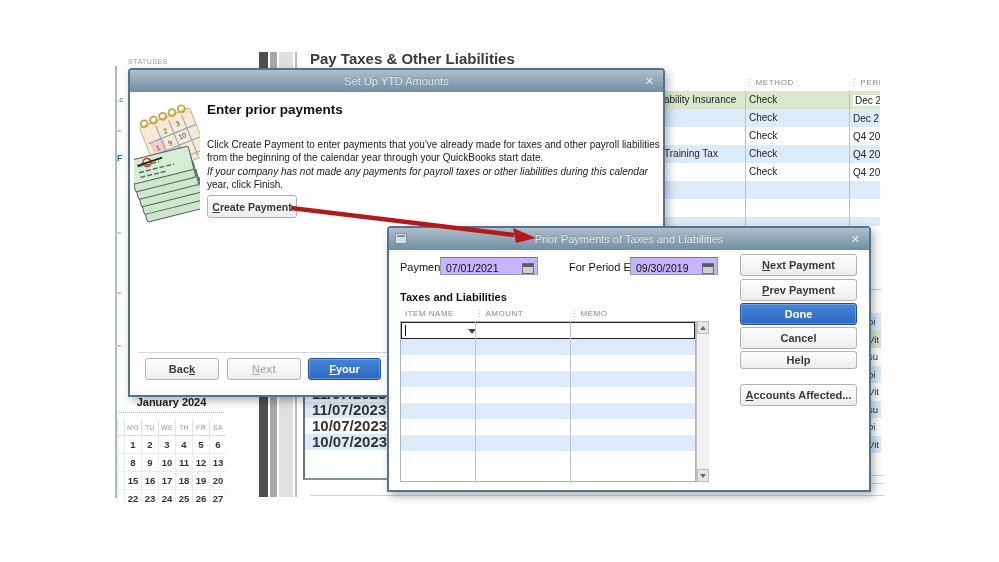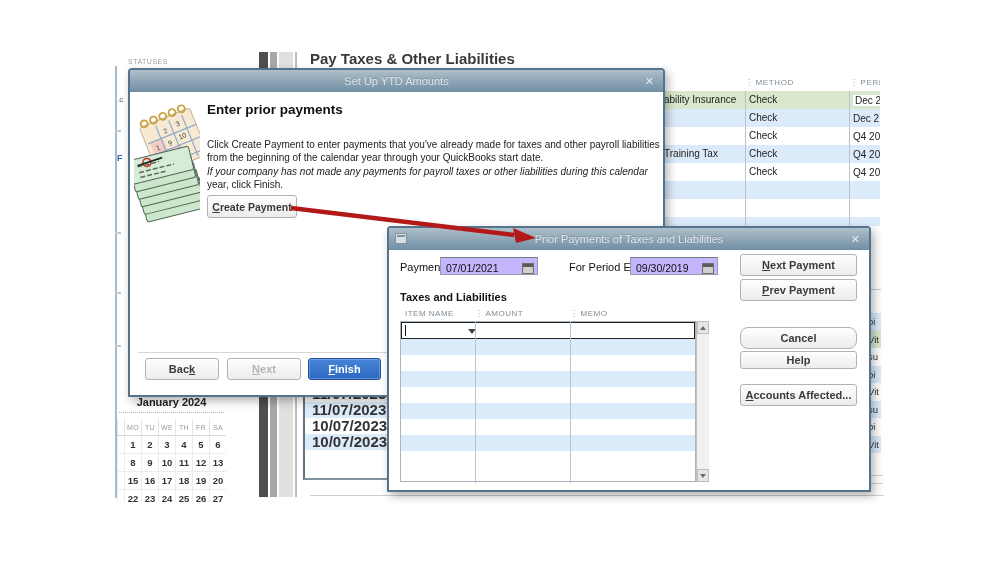--- a/index.html
+++ b/index.html
@@ -286,21 +286,21 @@
           <span></span>
       </div>
       <div class="abs btn btn-dis" style="left:97px;top:266px;width:74px;height:22px;">
         <span></span>
           <span class="u">N</span>
           <span>ext</span>
       </div>
       <div class="abs btn btn-blue" style="left:178px;top:266px;width:73px;height:22px;">
         <span></span>
           <span class="u">F</span>
-          <span>inish</span>
+          <span>your</span>
       </div>
     </div>
   </div>
 
   <div class="dlg" style="left:387px;top:226px;width:480px;height:262px;z-index:20;">
     <div class="titlebar">
       <span class="winicon">
           <i></i>
         </span>
       <span class="title-text">Prior Payments of Taxes and Liabilities</span>
@@ -353,21 +353,24 @@
       <div class="abs btn" style="left:351px;top:4px;width:117px;height:22px;">
         <span></span>
           <span class="u">N</span>
           <span>ext Payment</span>
       </div>
       <div class="abs btn" style="left:351px;top:29px;width:117px;height:22px;">
         <span></span>
           <span class="u">P</span>
           <span>rev Payment</span>
       </div>
-      <div class="abs btn" style="left:351px;top:77px;width:117px;height:22px;border-radius:8px;">
+      <div class="abs btn btn-blue" style="left:351px;top:53px;width:117px;height:22px;">
+        <span>Done</span>
+      </div>
+      <div class="abs btn" style="left:351px;top:77px;width:117px;height:22px;">
         <span>Cancel</span>
       </div>
       <div class="abs btn" style="left:351px;top:101px;width:117px;height:18px;">
         <span>Help</span>
       </div>
       <div class="abs btn" style="left:351px;top:134px;width:117px;height:22px;">
         <span></span>
           <span class="u">A</span>
           <span>ccounts Affected...</span>
       </div>

